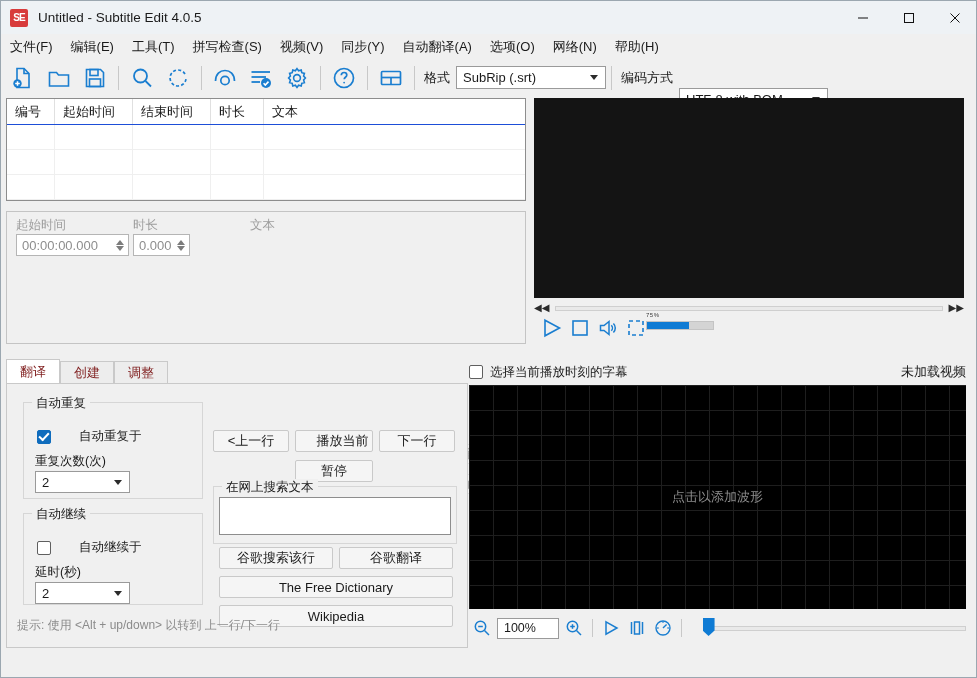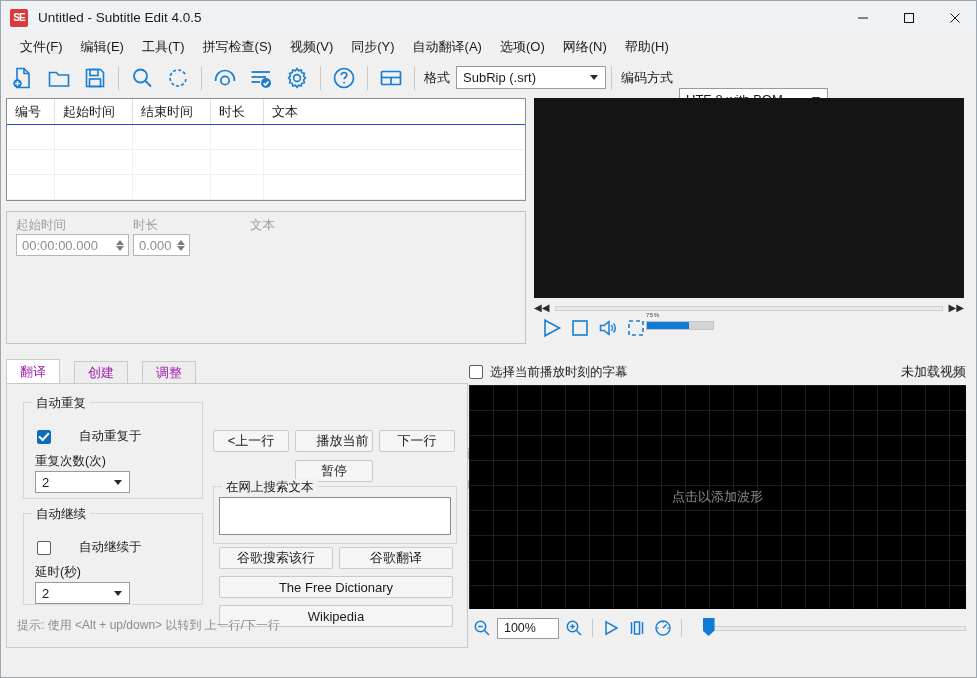--- a/index.html
+++ b/index.html
@@ -45,21 +45,21 @@
     width: 46px; height: 33px; display: flex; align-items: center; justify-content: center;
     font-size: 13px; color: #111;
   }
   .win-btn svg { display: block; }
 
   
   .menubar {
     position: absolute; left: 0; top: 33px; width: 977px; height: 25px;
     background: #f0f0f0;
     display: flex; align-items: center;
-    padding-left: 10px; box-sizing: border-box;
+    box-sizing: border-box;
   }
   .menu-item {
     padding: 3px 9px; font-size: 13px; color: #1a1a1a; white-space: nowrap;
   }
 
   
   .toolbar {
     position: absolute; left: 0; top: 58px; width: 977px; height: 37px;
     background: #f0f0f0; display: flex; align-items: center;
     padding-left: 4px; box-sizing: border-box;
@@ -165,21 +165,21 @@
   .btn-autobr { position: absolute; left: 409px; top: 262px; width: 108px; height: 20px; }
 
   
   .tabpanel {
     position: absolute; left: 5px; top: 358px; width: 462px; height: 290px;
   }
   .tabstrip { display: flex; height: 24px; align-items: flex-end; }
   .tab {
     height: 22px; padding: 0 13px; display: flex; align-items: center;
     font-size: 13px; border: 1px solid #c9c9c9; border-bottom: none;
-    background: #ededed; color: #a21caf; margin-right: 14px;
+    background: #ededed; color: #7f1d1d; margin-right: 0;
     box-sizing: border-box;
   }
   .tab.active { background: #fff; height: 24px; }
   .tabbody {
     border: 1px solid #c9c9c9; background: #f0f0f0;
     height: 265px; box-sizing: border-box; position: relative;
   }
 
   .group {
     position: absolute; border: 1px solid #d6d6d6; box-sizing: border-box;

